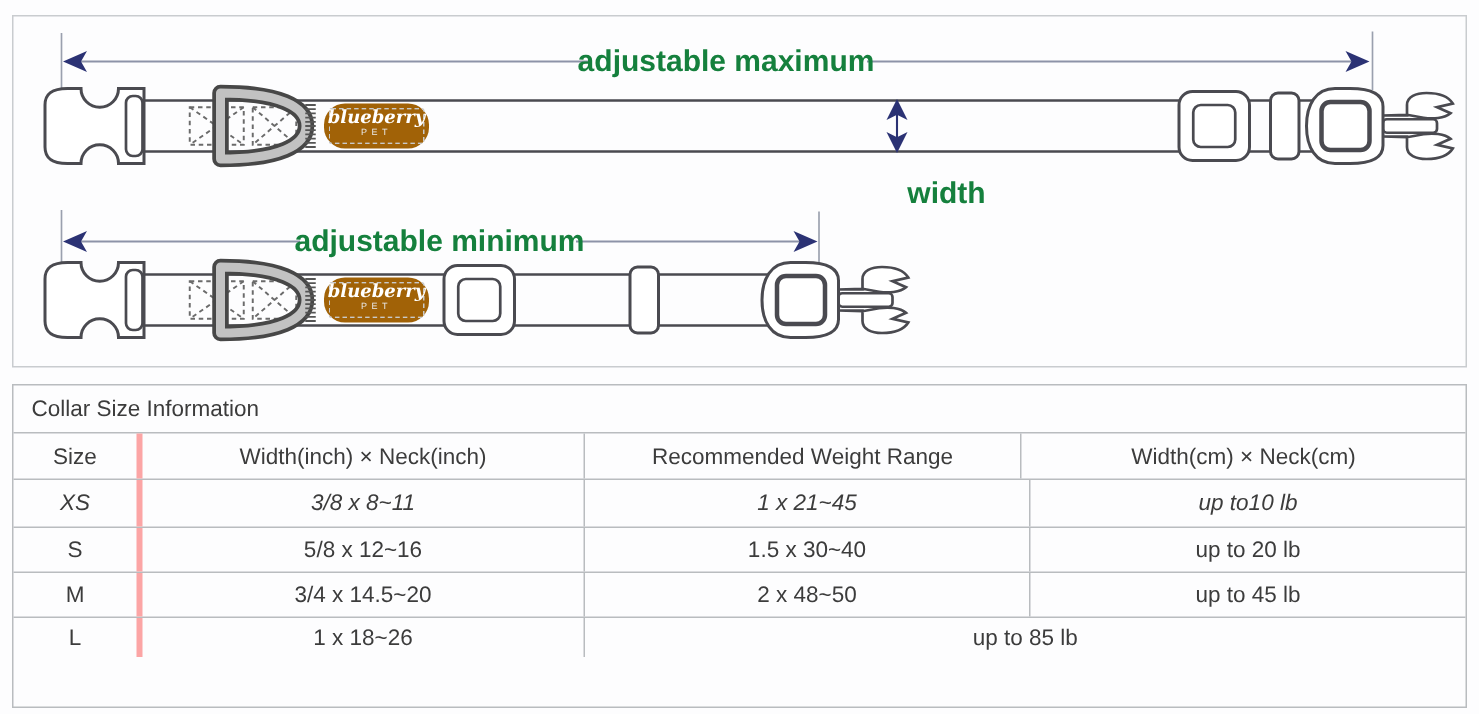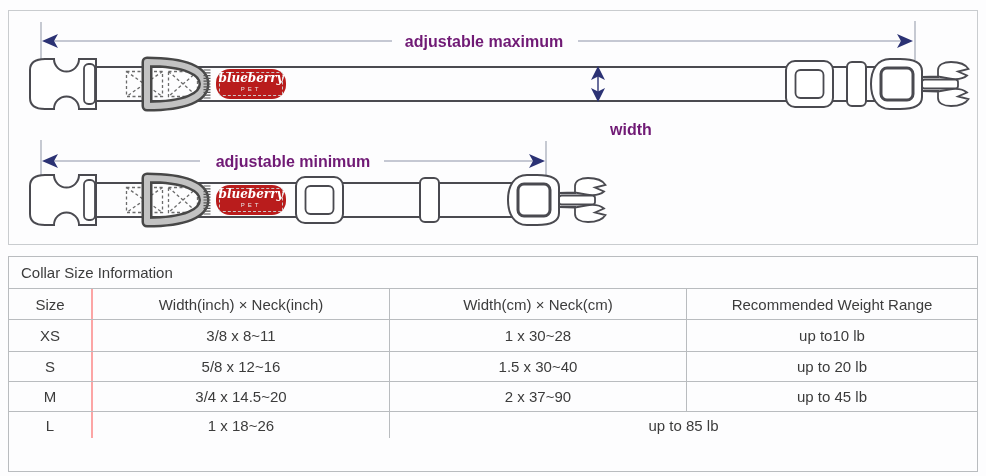--- a/index.html
+++ b/index.html
@@ -1,43 +1,43 @@
 <!DOCTYPE html>
 <html><head>
 <meta charset="utf-8">
 <style>
   html,body{margin:0;padding:0;}
   body{width:986px;height:476px;position:relative;background:#fdfdfe;
        font-family:"Liberation Sans",sans-serif;overflow:hidden;}
   .panel{position:absolute;box-sizing:border-box;border:1px solid #c9cccf;background:#fdfdfe;}
   #diagram-panel{left:8px;top:10px;width:970px;height:235px;}
   svg{position:absolute;left:0;top:0;}
-  .anno{position:absolute;color:#701a75;font-weight:bold;font-size:16px;white-space:nowrap;
+  .anno{position:absolute;color:#15803d;font-weight:bold;font-size:20px;white-space:nowrap;
         transform:translate(-50%,-50%);}
-  .brand{position:absolute;width:70px;height:30px;background:#b91c1c;border-radius:14px;}
+  .brand{position:absolute;width:70px;height:30px;background:#a16207;border-radius:14px;}
   .brand .bb{position:absolute;inset:3px;border:1px dashed #c9c9c9;border-radius:2px;}
   .brand .bn{position:absolute;left:0;right:0;top:3px;text-align:center;color:#fff;
              font-family:"DejaVu Serif",serif;font-style:italic;font-weight:bold;font-size:12px;line-height:13px;}
   .brand .bs{position:absolute;left:0;right:0;top:17px;text-align:center;color:#e8e8e8;
              font-size:6px;letter-spacing:3px;}
   
   #size-table{position:absolute;left:8px;top:256px;width:970px;height:216px;box-sizing:border-box;
               border:1px solid #b9bcbf;color:#3c3c3c;font-size:15px;}
   .trow{display:flex;box-sizing:border-box;border-top:1px solid #b9bcbf;align-items:center;}
   .trow:first-child{border-top:none;}
   .cell{box-sizing:border-box;height:100%;display:flex;align-items:center;justify-content:center;
         text-align:center;}
   .c1{width:82px;}
-  .c2{width:298px;border-left:2px solid #fca5a5;}
+  .c2{width:298px;border-left:4px solid #fca5a5;}
   .c3{width:297px;border-left:1px solid #b9bcbf;}
   .c4{flex:1;border-left:1px solid #b9bcbf;}
   .full{justify-content:flex-start;padding-left:12px;width:100%;}
   .h-title{height:31px;}
   .h-head{height:31px;}
-  .h-r0{height:32px;}.h-r1{height:30px;}.h-r2{height:30px;}.h-r3{height:27px;}
+  .h-r0{height:32px;font-style:italic;}.h-r1{height:30px;}.h-r2{height:30px;}.h-r3{height:27px;}
   .h-tips{height:35px;}
 </style>
 </head>
 <body>
 
 <div class="panel" id="diagram-panel"></div>
 
 <svg width="986" height="250">
   <defs>
 
@@ -138,39 +138,39 @@
   <div class="bs">PET</div>
 </div>
 
 <div id="size-table">
   <div class="trow h-title">
     <div class="cell full">Collar Size Information</div>
   </div>
   <div class="trow h-head">
     <div class="cell c1">Size</div>
     <div class="cell c2">Width(inch)  ×  Neck(inch)</div>
+    <div class="cell c4">Recommended Weight Range</div>
     <div class="cell c3">Width(cm)  ×  Neck(cm)</div>
-    <div class="cell c4">Recommended Weight Range</div>
   </div>
   <div class="trow h-r0">
     <div class="cell c1">XS</div>
     <div class="cell c2">3/8 x 8~11</div>
-    <div class="cell c3">1 x 30~28</div>
+    <div class="cell c3">1 x 21~45</div>
     <div class="cell c4">up to10 lb</div>
   </div>
   <div class="trow h-r1">
     <div class="cell c1">S</div>
     <div class="cell c2">5/8 x 12~16</div>
     <div class="cell c3">1.5 x 30~40</div>
     <div class="cell c4">up to 20 lb</div>
   </div>
   <div class="trow h-r2">
     <div class="cell c1">M</div>
     <div class="cell c2">3/4 x 14.5~20</div>
-    <div class="cell c3">2 x 37~90</div>
+    <div class="cell c3">2 x 48~50</div>
     <div class="cell c4">up to 45 lb</div>
   </div>
   <div class="trow h-r3">
     <div class="cell c1">L</div>
     <div class="cell c2">1 x 18~26</div>
     <div class="cell c4">up to 85 lb</div>
   </div>
 </div>
 
 </body></html>

